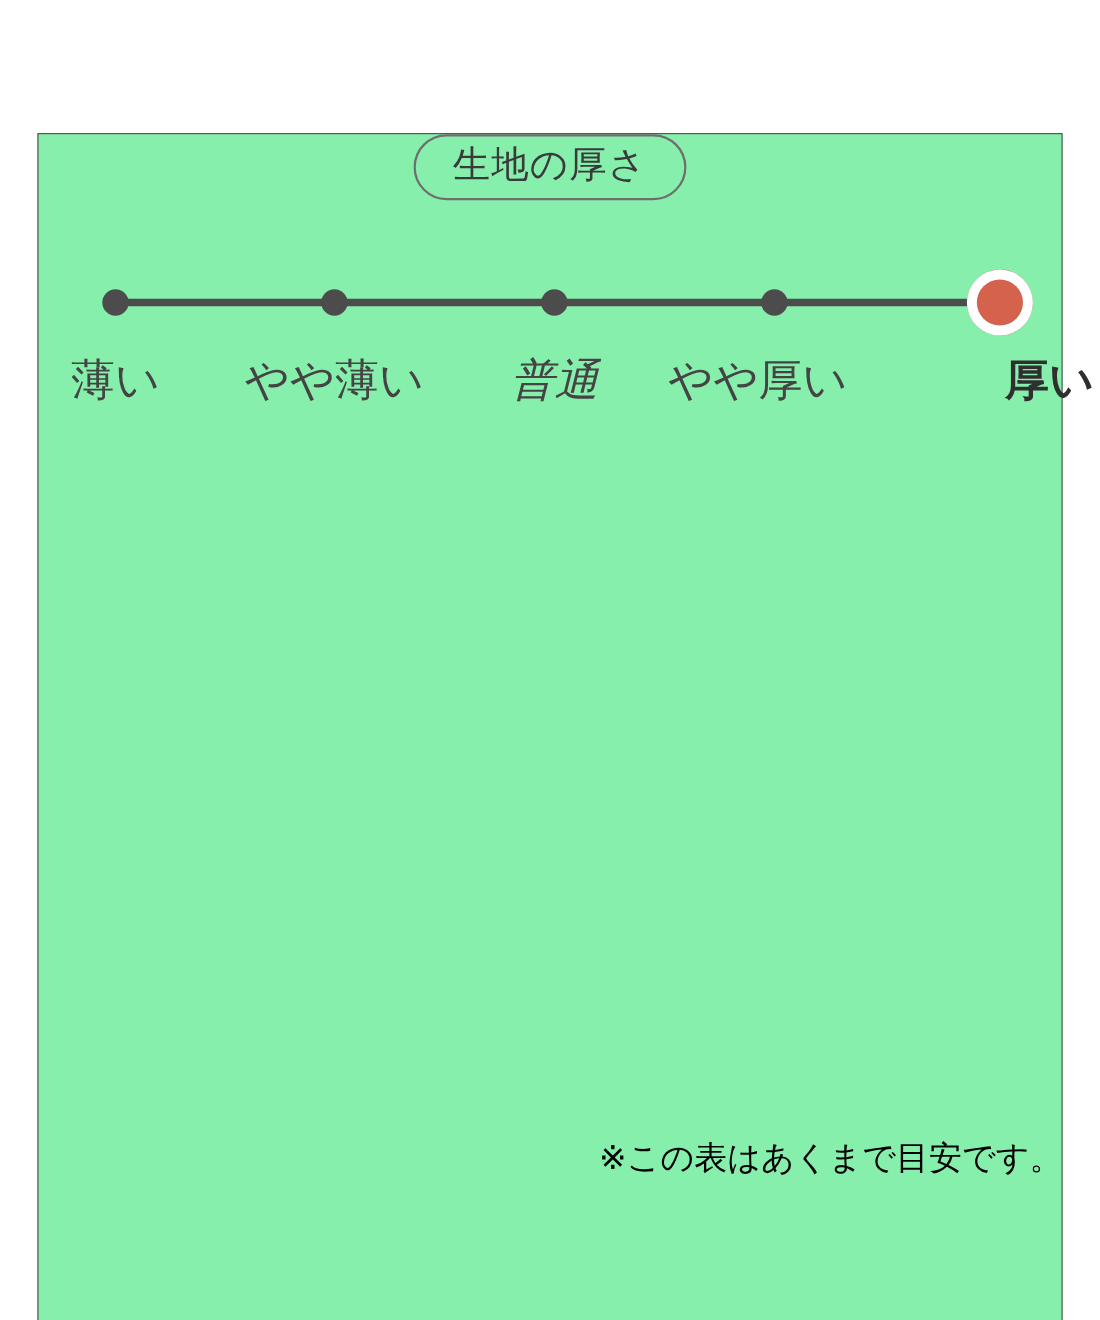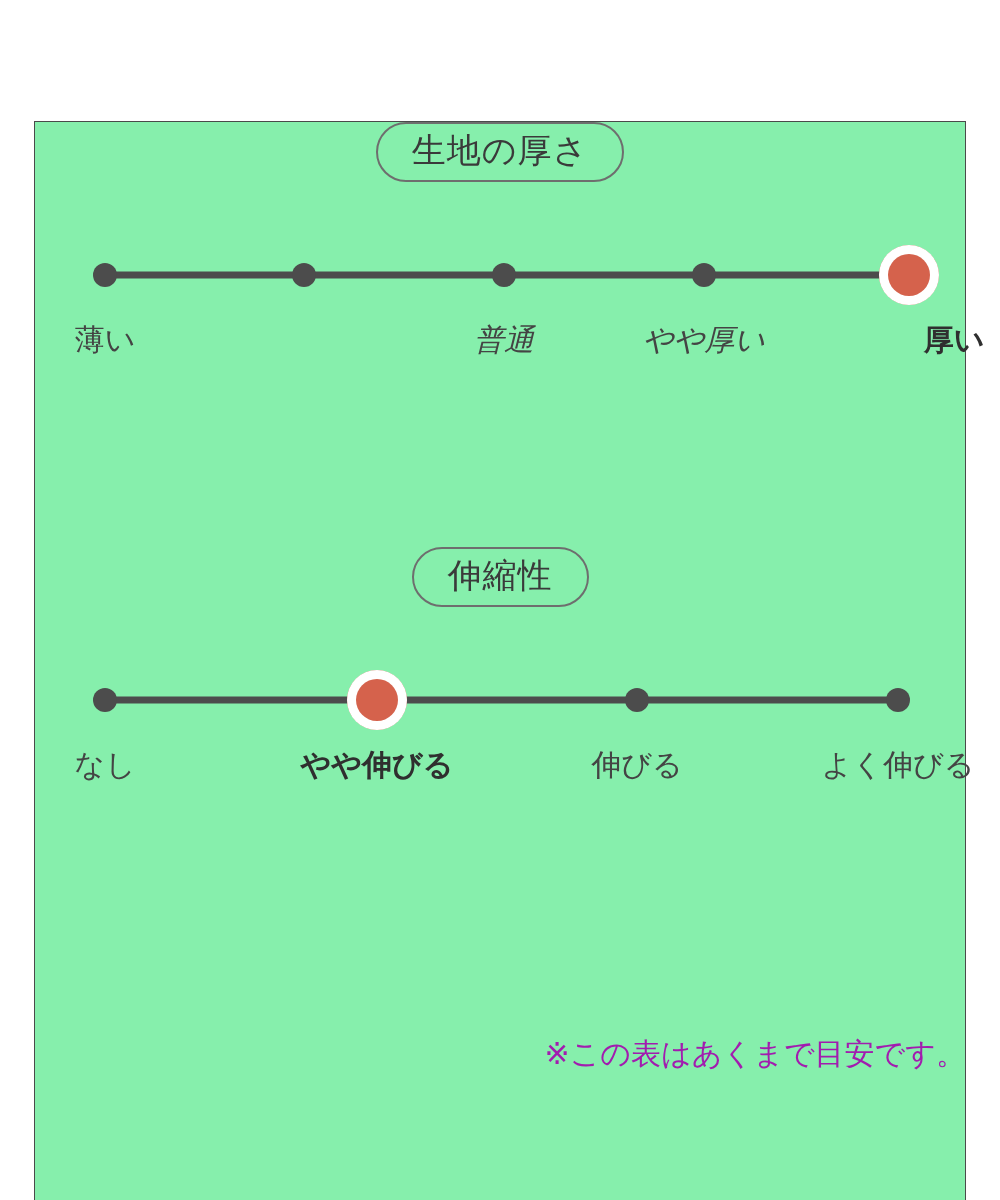--- a/index.html
+++ b/index.html
@@ -102,39 +102,39 @@
   
   .labels {
     position: relative;
     height: 52px;
     margin-top: 24px;
   }
   .label {
     position: absolute;
     top: 0;
     transform: translateX(-50%);
-    font-size: 30px;
+    font-size: 40px;
     line-height: 1.2;
     color: #444444;
     white-space: nowrap;
     font-family: "DejaVu Sans", "Liberation Sans", sans-serif;
   }
   .label.is-active {
     font-weight: bold;
     color: #2f2f2f;
   }
 
   
   #footnote {
     position: absolute;
     right: 34px;
     top: 1036px;
     font-size: 30px;
     line-height: 1.2;
-    color: #a21caf;
+    color: #000000;
     white-space: nowrap;
     font-family: "DejaVu Sans", "Liberation Sans", sans-serif;
     margin-left: 28px;
   }
 </style>
 </head>
 <body>
 
 <div id="spec-panel">
 
@@ -150,45 +150,23 @@
         <div class="dot plain" style="left: 269px;"></div>
         <div class="dot plain" style="left: 469px;"></div>
         <div class="dot plain" style="left: 669px;"></div>
         <div class="dot-ring" style="left: 874px;"></div>
         <div class="dot active" style="left: 874px;"></div>
       </div>
 
     <div class="labels" id="labels-thickness">
 
     <div class="label" style="left: 70px;">薄い</div>
+        <div class="label" style="left: 269px;">やや薄い</div>
         <div class="label" style="left: 469px; font-style: italic;">普通</div>
-        <div class="label" style="left: 669px; font-style: italic;">やや厚い</div>
+        <div class="label" style="left: 654px;">やや厚い</div>
         <div class="label is-active" style="left: 919px;">厚い</div>
       </div>
   </div>
 
-  <div class="section" id="section-stretch">
-    <div class="pill-wrap">
-      <div class="pill">伸縮性</div>
-    </div>
-
-    <div class="scale" id="scale-stretch">
-      <div class="scale-track" id="track-stretch" style="left: 70px; width: 793px;"></div>
-
-    <div class="dot plain" style="left: 70px;"></div>
-        <div class="dot-ring" style="left: 342px;"></div>
-        <div class="dot active" style="left: 342px;"></div>
-        <div class="dot plain" style="left: 602px;"></div>
-        <div class="dot plain" style="left: 863px;"></div>
-      </div>
-
-    <div class="labels" id="labels-stretch">
-
-    <div class="label" style="left: 70px;">なし</div>
-        <div class="label is-active" style="left: 342px;">やや伸びる</div>
-        <div class="label" style="left: 602px;">伸びる</div>
-        <div class="label" style="left: 863px;">よく伸びる</div>
-      </div>
-  </div>
 
 </div>
 
 <div id="footnote">※この表はあくまで目安です。</div>
 
 </body></html>

